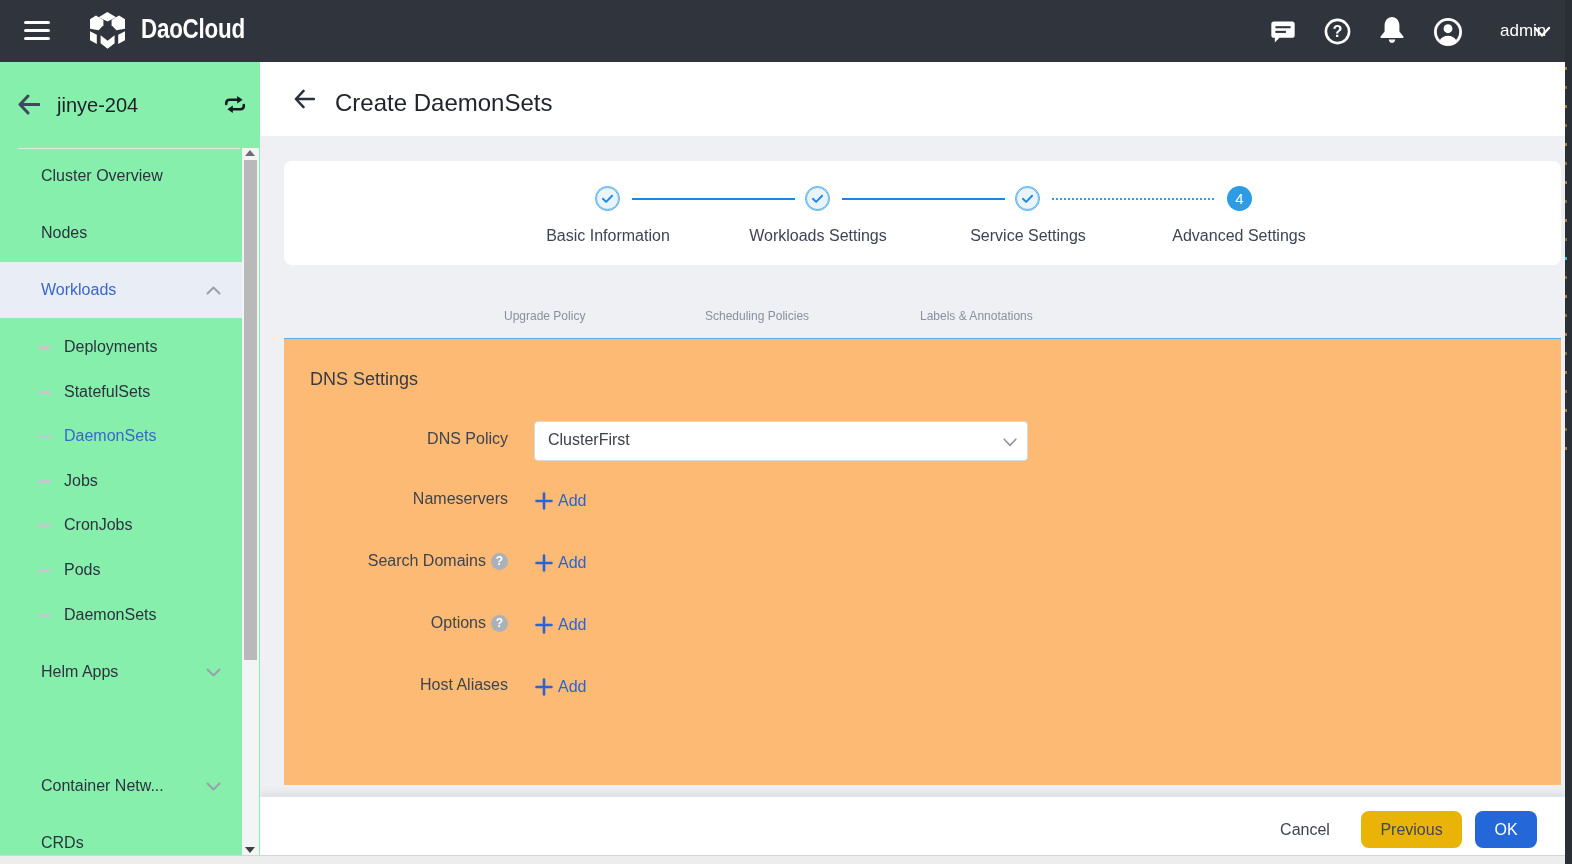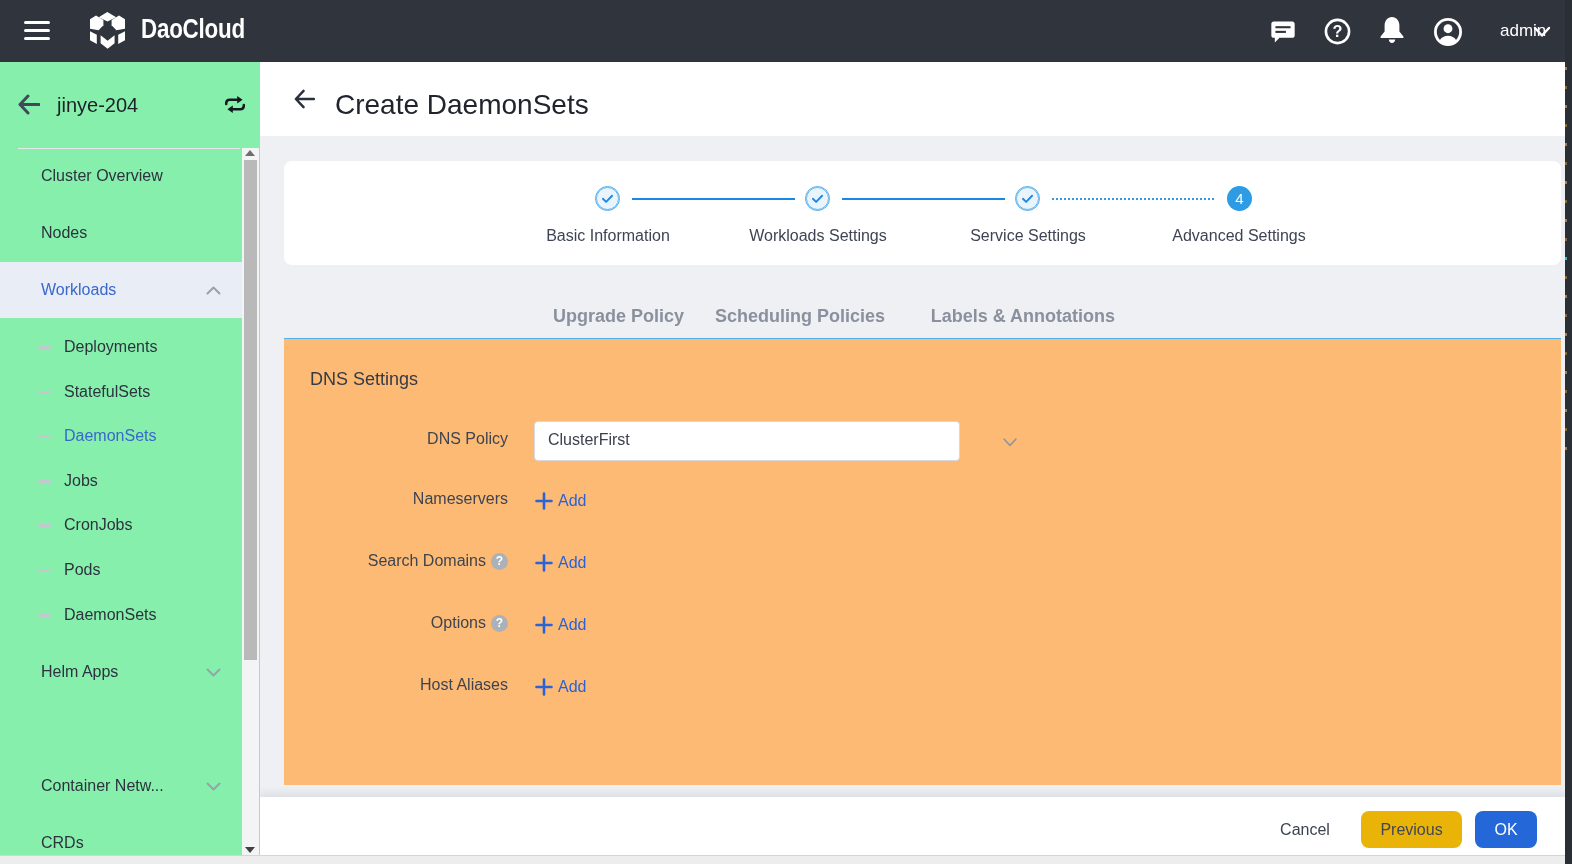--- a/index.html
+++ b/index.html
@@ -24,40 +24,40 @@
 .sb-sub.active { color:#3a67cb; }
 .sb-chev { position:absolute; right:21px; }
 
 .sb-scroll { position:absolute; left:242px; top:86px; width:17px; height:708px; background:#f3f4f6; }
 .sb-thumb { position:absolute; left:2px; top:12px; width:13px; height:500px; background:#b9b9b9; }
 .sb-arrow-up { position:absolute; left:3px; top:2px; width:0; height:0; border-left:5px solid transparent; border-right:5px solid transparent; border-bottom:6px solid #6e6e6e; }
 .sb-arrow-dn { position:absolute; left:3px; bottom:3px; width:0; height:0; border-left:5px solid transparent; border-right:5px solid transparent; border-top:6px solid #404040; }
 
 .main { position:absolute; left:260px; top:62px; width:1305px; height:794px; background:#eef0f3; }
 .page-header { position:absolute; left:0; top:0; width:1305px; height:74px; background:#fff; }
-.page-title { position:absolute; left:75px; top:27px; font-size:28px; font-weight:500; color:#20242d; }
+.page-title { position:absolute; left:75px; top:27px; font-size:24px; font-weight:500; color:#20242d; }
 
 .stepcard { position:absolute; left:24px; top:99px; width:1277px; height:104px; background:#fff; border-radius:8px; }
 .step-circle { position:absolute; top:25px; width:25px; height:25px; border-radius:50%; }
 .step-done { background:#e9f4fd; border:1px solid #55aee9; }
 .step-now { background:#2d9ce4; color:#fff; text-align:center; line-height:25px; font-size:15px; }
 .step-line { position:absolute; top:37px; height:2px; background:#1b87e5; }
 .step-dots { position:absolute; top:37px; height:2px; background-image:repeating-linear-gradient(to right,#2e9be6 0,#2e9be6 2px,transparent 2px,transparent 4px); }
 .step-label { position:absolute; top:66px; width:220px; text-align:center; font-size:16px; color:#3e4453; }
 
 .tabs-line { position:absolute; left:24px; top:276px; width:1277px; height:1px; background:#54b0e8; }
 .tab-active { position:absolute; left:50px; top:231px; width:183px; height:46px; background:#fff; border:1px solid #54b0e8; border-bottom:none; border-radius:8px 8px 0 0; text-align:center; line-height:43px; font-size:16px; font-weight:bold; color:#343a46; z-index:3; }
-.tab { position:absolute; top:231px; height:46px; line-height:46px; font-size:18px; font-weight:bold; color:#8a909d; text-align:right; }
+.tab { position:absolute; top:231px; height:46px; line-height:46px; font-size:12px; font-weight:normal; color:#8a909d; text-align:left; }
 
 .panel { position:absolute; left:24px; top:277px; width:1277px; height:446px; background:#fdba74; }
 .panel-h { position:absolute; left:26px; top:30px; font-size:18px; color:#343a46; }
 .frow-label { position:absolute; font-size:16px; color:#3e4450; text-align:right; }
 .qmark { position:absolute; width:17px; height:17px; border-radius:50%; background:#abb1b9; color:#fff; font-size:12px; font-weight:bold; text-align:center; line-height:17px; }
 .addlink { position:absolute; font-size:16px; color:#2a63d8; }
-.selectbox { position:absolute; left:250px; top:82px; width:426px; height:40px; border:1px solid #d5d8dd; border-radius:4px; background:#fff; font-size:16px; color:#3c414c; line-height:35px; padding-left:13px; }
+.selectbox { position:absolute; left:250px; top:82px; width:494px; height:40px; border:1px solid #d5d8dd; border-radius:4px; background:#fff; font-size:16px; color:#3c414c; line-height:35px; padding-left:13px; }
 
 .actionbar { position:absolute; left:0px; top:735px; width:1305px; height:59px; background:#fff; box-shadow:0 -4px 8px rgba(60,70,90,0.10); }
 .btn-cancel { position:absolute; left:1020px; top:14px; width:50px; text-align:center; font-size:16px; color:#3c4350; line-height:37px; }
 .btn-prev { position:absolute; left:1101px; top:14px; width:101px; height:37px; background:#eab308; border-radius:8px; text-align:center; line-height:37px; font-size:16px; color:#414754; }
 .btn-ok { position:absolute; left:1215px; top:14px; width:62px; height:37px; background:#2367d9; border-radius:8px; text-align:center; line-height:37px; font-size:16px; color:#fff; }
 
 .rightstrip { position:absolute; left:1565px; top:0; width:7px; height:864px; background:#2a2e35; z-index:40; }
 .bottomstrip { position:absolute; left:0; top:855px; width:1565px; height:9px; background:#ededee; border-top:1px solid #d4d5d7; z-index:35; }
 </style>
 </head>

